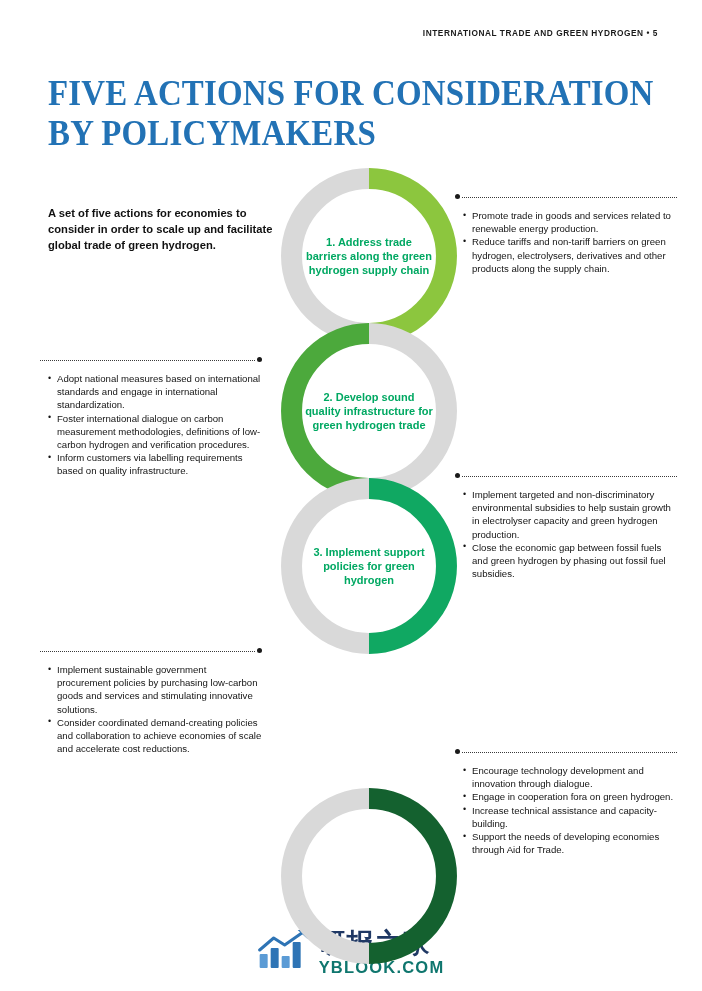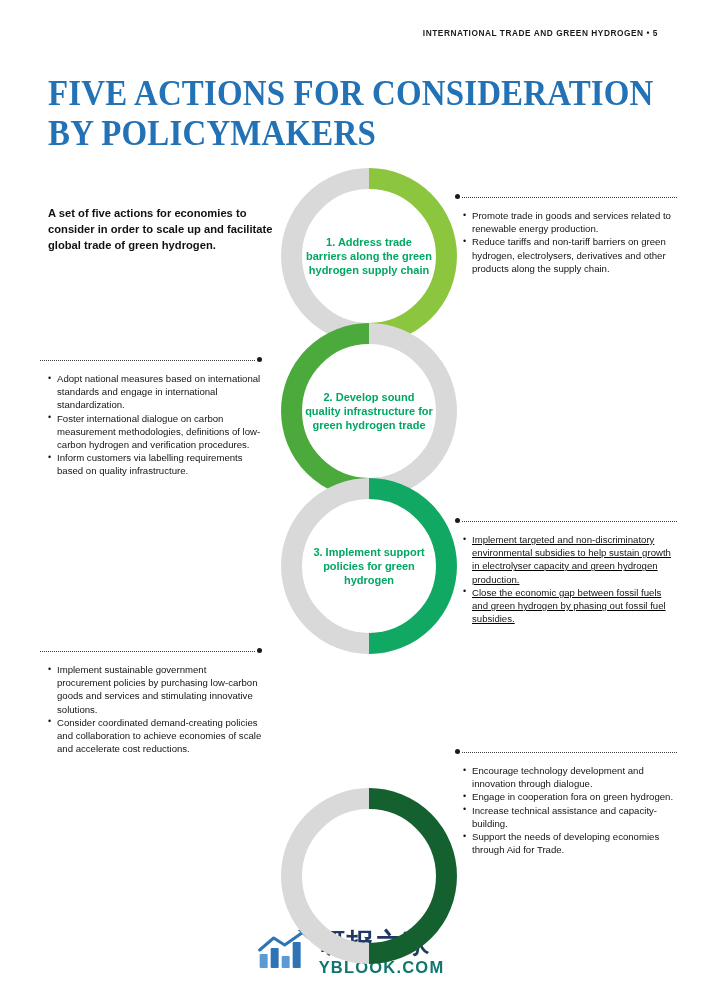--- a/index.html
+++ b/index.html
@@ -240,21 +240,21 @@
         <div class="leader dot-right">
           <span class="dot"></span>
           <span class="dots"></span>
         </div>
         <ul>
           <li>Adopt national measures based on international standards and engage in international standardization.</li>
           <li>Foster international dialogue on carbon measurement methodologies, definitions of low-carbon hydrogen and verification procedures.</li>
           <li>Inform customers via labelling requirements based on quality infrastructure.</li>
         </ul>
       </div>
-      <div class="note right" style="top: 517px; text-decoration: underline;">
+      <div class="note right" style="top: 472px;">
         <div class="leader dot-left">
           <span class="dot"></span>
           <span class="dots"></span>
         </div>
         <ul>
           <li>Implement targeted and non-discriminatory environmental subsidies to help sustain growth in electrolyser capacity and green hydrogen production.</li>
           <li>Close the economic gap between fossil fuels and green hydrogen by phasing out fossil fuel subsidies.</li>
         </ul>
       </div>
       <div class="note left" style="top: 647px;">

